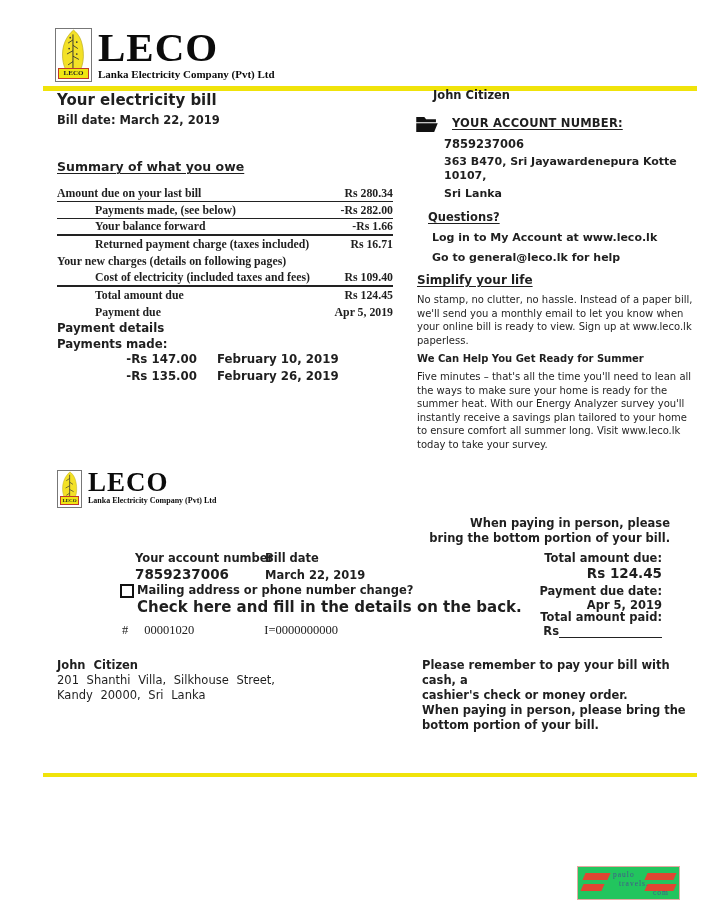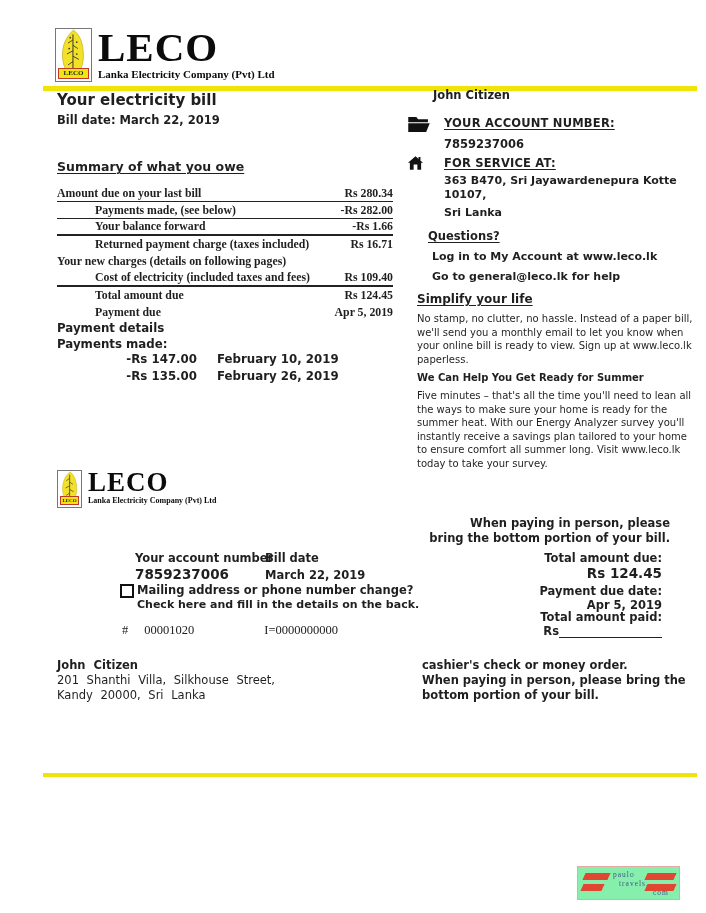--- a/index.html
+++ b/index.html
@@ -46,21 +46,21 @@
   .pd-head { font-size:11.8px; font-weight:700; }
   .pm-head { font-size:11.8px; font-weight:700; margin-top:2px; }
   .payrow { display:flex; align-items:center; font-size:11.8px; font-weight:700; height:16.5px; }
   .pay-amt { width:140px; text-align:right; }
   .pay-date { margin-left:20px; }
 
   
   .right-col { position:absolute; left:408px; top:88px; width:288px; }
   .cust-name { margin-left:25px; font-size:11.5px; font-weight:600; }
   .info-row { display:flex; align-items:flex-start; gap:13px; }
-  .info-row.acct { margin-top:14px; }
+  .info-row.acct { margin-top:14px;margin-left:8px; }
   .info-row.serv { margin-top:5px; }
   .icon-cell { width:23px; display:flex; justify-content:flex-start; }
   .info-head { font-size:11.5px; font-weight:700; text-decoration:underline; text-underline-offset:2px; letter-spacing:0.2px; }
   .info-value { margin-left:36px; margin-top:4px; font-size:11.5px; font-weight:600; }
   .addr-line { margin-left:36px; margin-top:4px; font-size:11px; font-weight:600; line-height:14px; }
   .questions-head { margin-left:20px; margin-top:9px; font-size:11.5px; font-weight:600; text-decoration:underline; text-underline-offset:2px; }
   .q-item { margin-left:24px; margin-top:7px; font-size:11px; font-weight:600; }
   .simplify-head { margin-left:9px; margin-top:9px; font-size:12px; font-weight:700; text-decoration:underline; text-underline-offset:2px; }
   .s-para { margin-left:9px; margin-top:6px; font-size:10px; line-height:13.5px; width:278px; font-weight:400; }
   .s-subhead { margin-left:9px; margin-top:6px; font-size:10px; font-weight:600; }
@@ -69,37 +69,37 @@
   .bring-note { position:absolute; left:425px; top:516px; width:245px; text-align:right; font-size:11.5px; font-weight:700; line-height:15px; }
   .stub-acct { position:absolute; left:135px; top:551px; }
   .stub-bdate { position:absolute; left:265px; top:551px; }
   .stub-lbl { font-size:11.5px; font-weight:700; }
   .stub-acct-num { font-size:13.5px; font-weight:700; margin-top:1px; }
   .stub-bdate-val { font-size:11.5px; font-weight:700; margin-top:3px; }
   .cbox-row { position:absolute; left:120px; top:583px; display:flex; }
   .cbox { width:14px; height:14px; border:2.5px solid #111; background:#fff; margin-top:1px; flex:none; }
   .cbox-texts { margin-left:3px; }
   .cbox-label { font-size:11.5px; font-weight:700; }
-  .cbox-sub { font-size:11px; font-weight:700; margin-top:1px; }
+  .cbox-sub { font-size:15px; font-weight:700; margin-top:1px; }
   .ref-line { position:absolute; left:122px; top:623px; display:flex; font-family:"Liberation Serif",serif; font-size:12.5px; color:#222; }
   .ref-num { margin-left:16px; }
   .scan-code { margin-left:70px; }
   .mail-block { position:absolute; left:57px; top:658px; font-size:11.5px; line-height:15px; word-spacing:4px; }
   .mail-name { font-weight:700; }
   .mail-line { font-weight:500; }
   .trow { position:absolute; left:422px; width:240px; display:flex; justify-content:space-between; align-items:flex-end;flex-direction:column; }
   .trow .tl { font-size:11.5px; font-weight:700; }
   .tv-big { font-size:13.5px; font-weight:600; }
   .tv { font-size:11.5px; font-weight:700; }
   .paid-right { display:flex; align-items:flex-end; }
   .fill-line { display:inline-block; width:103px; border-bottom:1.5px solid #222; height:12px; }
   .note-block { position:absolute; left:422px; top:658px; width:268px; font-size:11.5px; font-weight:700; line-height:15px; }
 
   
-  .watermark { position:absolute; left:577px; top:866px; width:103px; height:34px; border:1px solid #e5a9a2; background:#86efac; }
+  .watermark { position:absolute; left:577px; top:866px; width:103px; height:34px; border:1px solid #e5a9a2; background:#22c55e; }
   .wm-stripe { position:absolute; background:#e04632; height:7px; transform:skewX(-24deg); }
   .wm-s1 { left:6px;  top:6px;  width:25px; }
   .wm-s2 { left:4px;  top:17px; width:21px; }
   .wm-s3 { right:4px; top:6px;  width:29px; }
   .wm-s4 { right:4px; top:17px; width:29px; }
   .wm-txt { position:absolute; font-family:"Liberation Serif",serif; font-size:7.5px; color:#45568c; letter-spacing:1px; }
   .wm-t1 { left:35px; top:3px; }
   .wm-t2 { left:41px; top:12px; }
   .wm-t3 { left:63px; top:21px;padding-left:12px; }
 </style>
@@ -187,29 +187,20 @@
     <span class="icon-cell">
       <svg width="22" height="17" viewBox="0 0 24 19">
         <path d="M0 1 L9 1 L11 3.5 L22 3.5 L22 7 L0 7 Z" fill="#111"></path>
         <path d="M1.5 8 L24 8 L20 18 L0 18 L0 8 Z" fill="#111"></path>
       </svg>
     </span>
     <span class="info-head">YOUR ACCOUNT NUMBER:</span>
   </div>
   <div class="info-value">7859237006</div>
 
-  <div class="info-row serv">
-    <span class="icon-cell">
-      <svg width="15" height="14" viewBox="0 0 20 18">
-        <path d="M10 0 L20 8.5 L17.5 8.5 L17.5 18 L12.5 18 L12.5 11 L7.5 11 L7.5 18 L2.5 18 L2.5 8.5 L0 8.5 Z" fill="#111"></path>
-        <rect x="14" y="1" width="2.6" height="4.5" fill="#111"></rect>
-      </svg>
-    </span>
-    <span class="info-head">FOR SERVICE AT:</span>
-  </div>
   <div class="addr-line">363 B470, Sri Jayawardenepura Kotte 10107,</div>
   <div class="addr-line">Sri Lanka</div>
 
   <div class="questions-head">Questions?</div>
   <div class="q-item">Log in to My Account at www.leco.lk</div>
   <div class="q-item">Go to general@leco.lk for help</div>
 
   <div class="simplify-head">Simplify your life</div>
   <div class="s-para">No stamp, no clutter, no hassle. Instead of a paper bill, we'll send you a monthly email to let you know when your online bill is ready to view. Sign up at www.leco.lk paperless.</div>
   <div class="s-subhead">We Can Help You Get Ready for Summer</div>
@@ -275,20 +266,21 @@
 </div>
 <div class="trow" style="top:610px;">
   <span class="tl">Total amount paid:</span>
   <span class="paid-right">
     <span class="tv">Rs</span>
     <span class="fill-line"></span>
   </span>
 </div>
 
 <div class="note-block">
+  <div>Please remember to pay your bill with cash, a</div>
   <div>cashier's check or money order.</div>
   <div>When paying in person, please bring the</div>
   <div>bottom portion of your bill.</div>
 </div>
 
 <div class="ybar" style="top:773px; height:4px;"></div>
 
 <div class="watermark">
   <div class="wm-stripe wm-s1"></div>
   <div class="wm-stripe wm-s2"></div>

